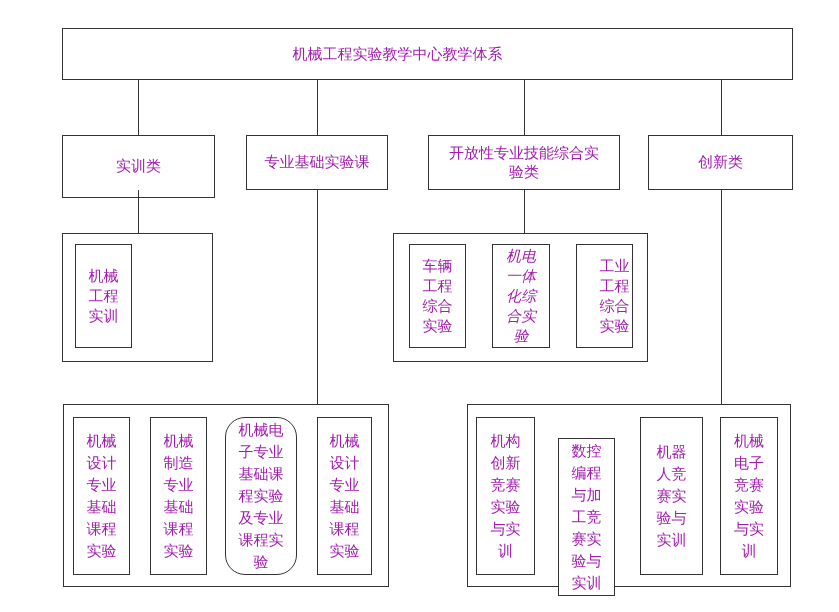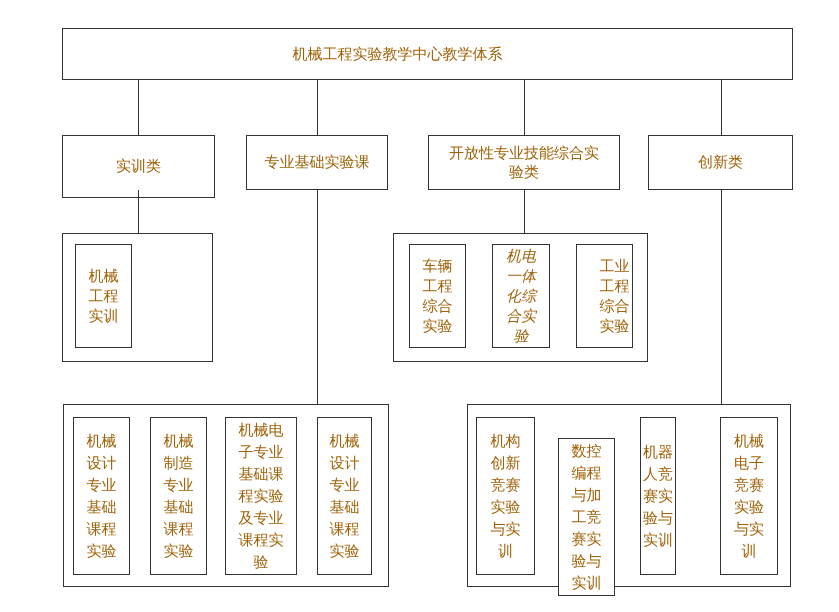--- a/index.html
+++ b/index.html
@@ -6,21 +6,21 @@
     margin: 0;
     padding: 0;
     background: #ffffff;
   }
   .canvas {
     position: relative;
     width: 839px;
     height: 612px;
     background: #ffffff;
     font-family: "DejaVu Sans", sans-serif;
-    color: #a16207;
+    color: #a21caf;
     overflow: hidden;
   }
   .box {
     position: absolute;
     box-sizing: border-box;
     border: 1px solid #333333;
     background: #ffffff;
     display: flex;
     align-items: center;
     justify-content: center;
@@ -96,34 +96,34 @@
     <span class="vlabel" style="width:32px;">工业<br>工程<br>综合<br>实验</span>
   </div>
 
   <div class="container-box" style="left:63px; top:404px; width:326px; height:183px;"></div>
   <div class="box" style="left:73px; top:417px; width:57px; height:158px;">
     <span class="vlabel lh22" style="width:32px;">机械<br>设计<br>专业<br>基础<br>课程<br>实验</span>
   </div>
   <div class="box" style="left:150px; top:417px; width:57px; height:158px;">
     <span class="vlabel lh22" style="width:32px;">机械<br>制造<br>专业<br>基础<br>课程<br>实验</span>
   </div>
-  <div class="box" style="left:225px; top:417px; width:72px; height:158px;">
+  <div class="box" style="left:225px; top:417px; width:72px; height:158px;border-radius:20px;">
     <span class="vlabel lh22" style="width:47px;">机械电<br>子专业<br>基础课<br>程实验<br>及专业<br>课程实<br>验</span>
   </div>
   <div class="box" style="left:317px; top:417px; width:55px; height:158px;">
     <span class="vlabel lh22" style="width:32px;">机械<br>设计<br>专业<br>基础<br>课程<br>实验</span>
   </div>
 
   <div class="container-box" style="left:467px; top:404px; width:324px; height:183px;"></div>
   <div class="box" style="left:476px; top:417px; width:59px; height:158px;">
     <span class="vlabel lh22" style="width:32px;">机构<br>创新<br>竞赛<br>实验<br>与实<br>训</span>
   </div>
   <div class="box" style="left:558px; top:417px; width:57px; height:158px;margin-top:21px;">
     <span class="vlabel lh22" style="width:32px;">数控<br>编程<br>与加<br>工竞<br>赛实<br>验与<br>实训</span>
   </div>
-  <div class="box" style="left:640px; top:417px; width:36px; height:158px;">
+  <div class="box" style="left:640px; top:417px; width:63px; height:158px;">
     <span class="vlabel lh22" style="width:32px;">机器<br>人竞<br>赛实<br>验与<br>实训</span>
   </div>
   <div class="box" style="left:720px; top:417px; width:58px; height:158px;">
     <span class="vlabel lh22" style="width:32px;">机械<br>电子<br>竞赛<br>实验<br>与实<br>训</span>
   </div>
 
 </div>
 
 </body></html>

